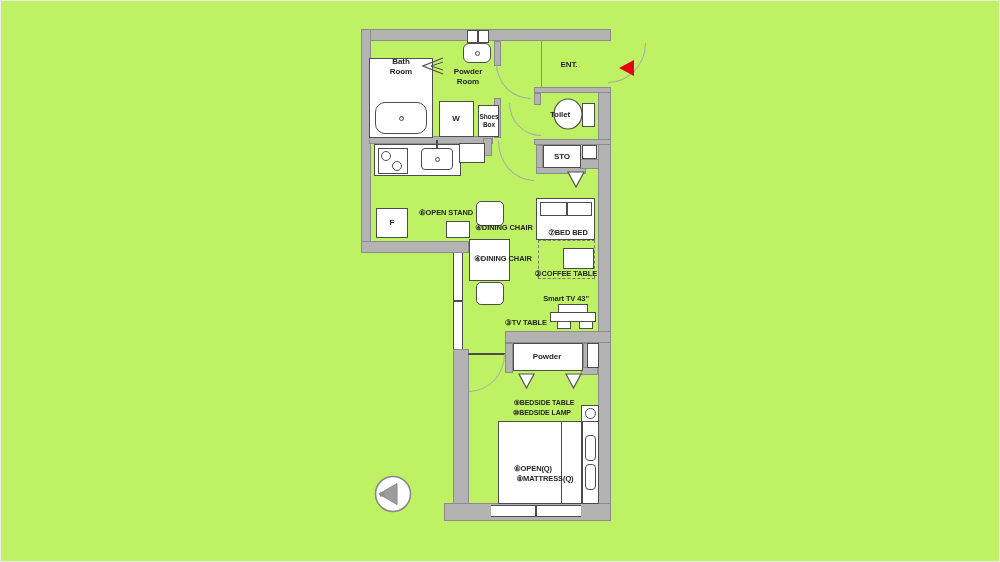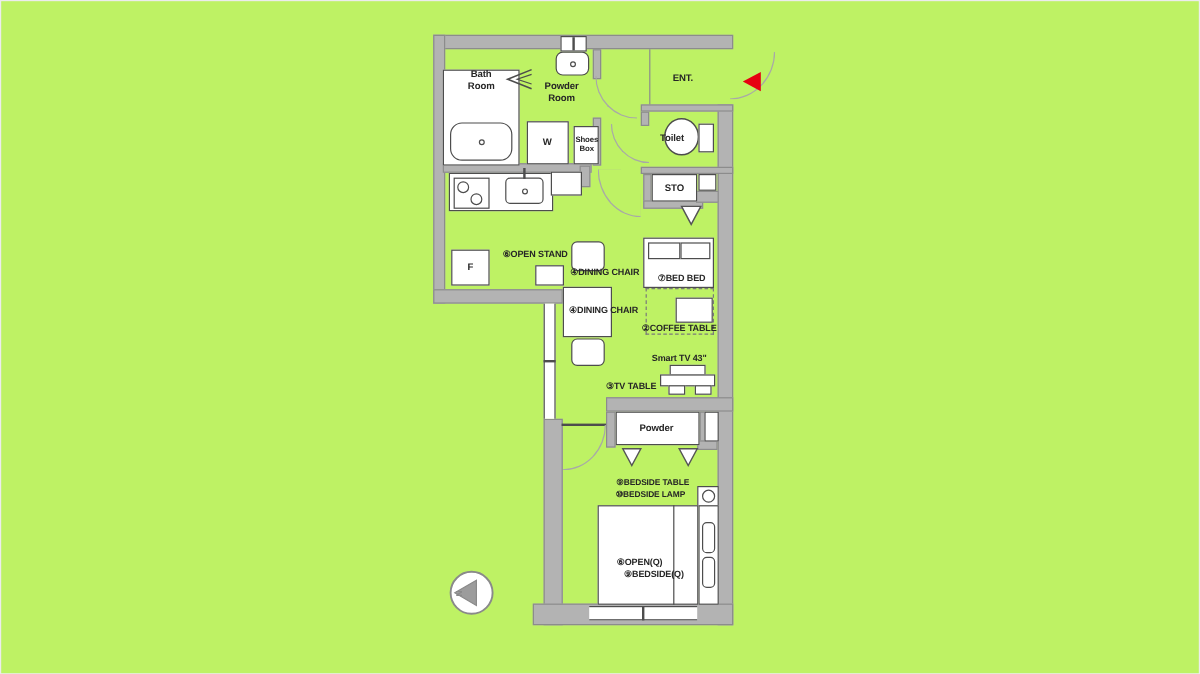--- a/index.html
+++ b/index.html
@@ -148,15 +148,15 @@
   <span class="lbl f75" style="left:445px;top:211px;white-space:nowrap">⑥OPEN STAND</span>
   <span class="lbl f75" style="left:503px;top:226px;white-space:nowrap">④DINING CHAIR</span>
   <span class="lbl f75" style="left:502px;top:257px;white-space:nowrap">④DINING CHAIR</span>
   <span class="lbl f75" style="left:567px;top:231px;white-space:nowrap">⑦BED BED</span>
   <span class="lbl f75" style="left:565px;top:272px;white-space:nowrap">②COFFEE TABLE</span>
   <span class="lbl f75" style="left:565px;top:297px;white-space:nowrap">Smart TV 43"</span>
   <span class="lbl f75" style="left:525px;top:321px;white-space:nowrap">③TV TABLE</span>
   <span class="lbl f7" style="left:543px;top:402px;white-space:nowrap">⑨BEDSIDE TABLE</span>
   <span class="lbl f7" style="left:541px;top:412px;white-space:nowrap">⑩BEDSIDE LAMP</span>
   <span class="lbl f75" style="left:532px;top:467px;white-space:nowrap">⑥OPEN(Q)</span>
-  <span class="lbl f75" style="left:544px;top:477px;white-space:nowrap">⑨BEDSIDE(Q)</span>
+  <span class="lbl f75" style="left:544px;top:477px;white-space:nowrap">⑧MATTRESS(Q)</span>
 
 </div>
 
 </body></html>

